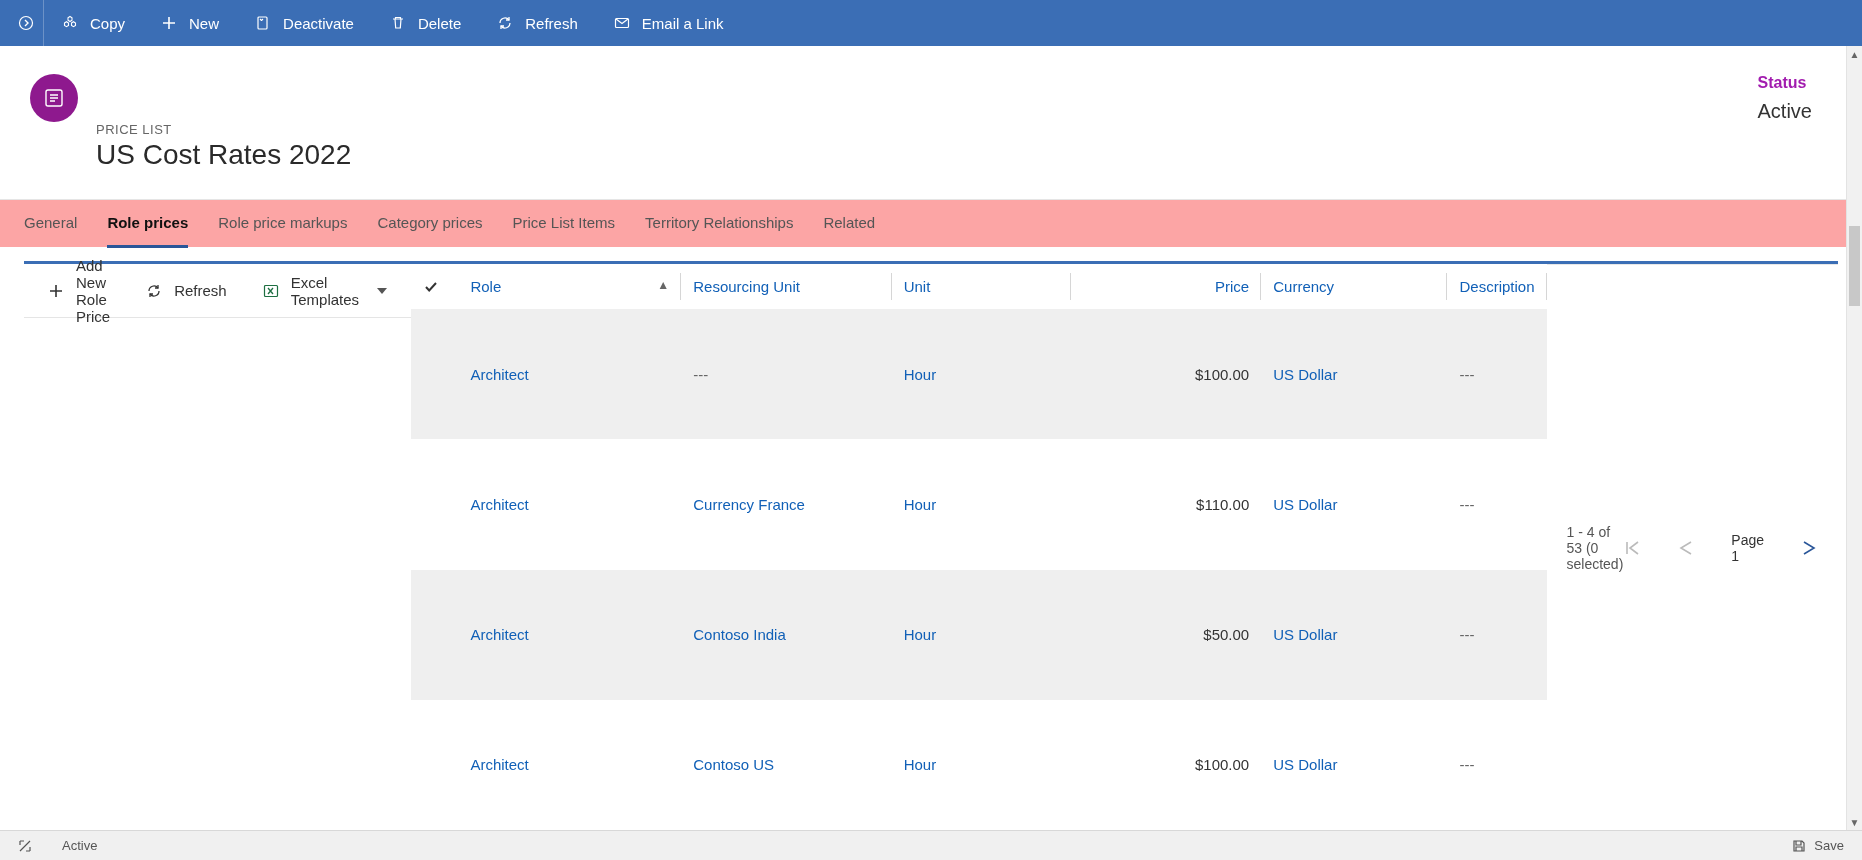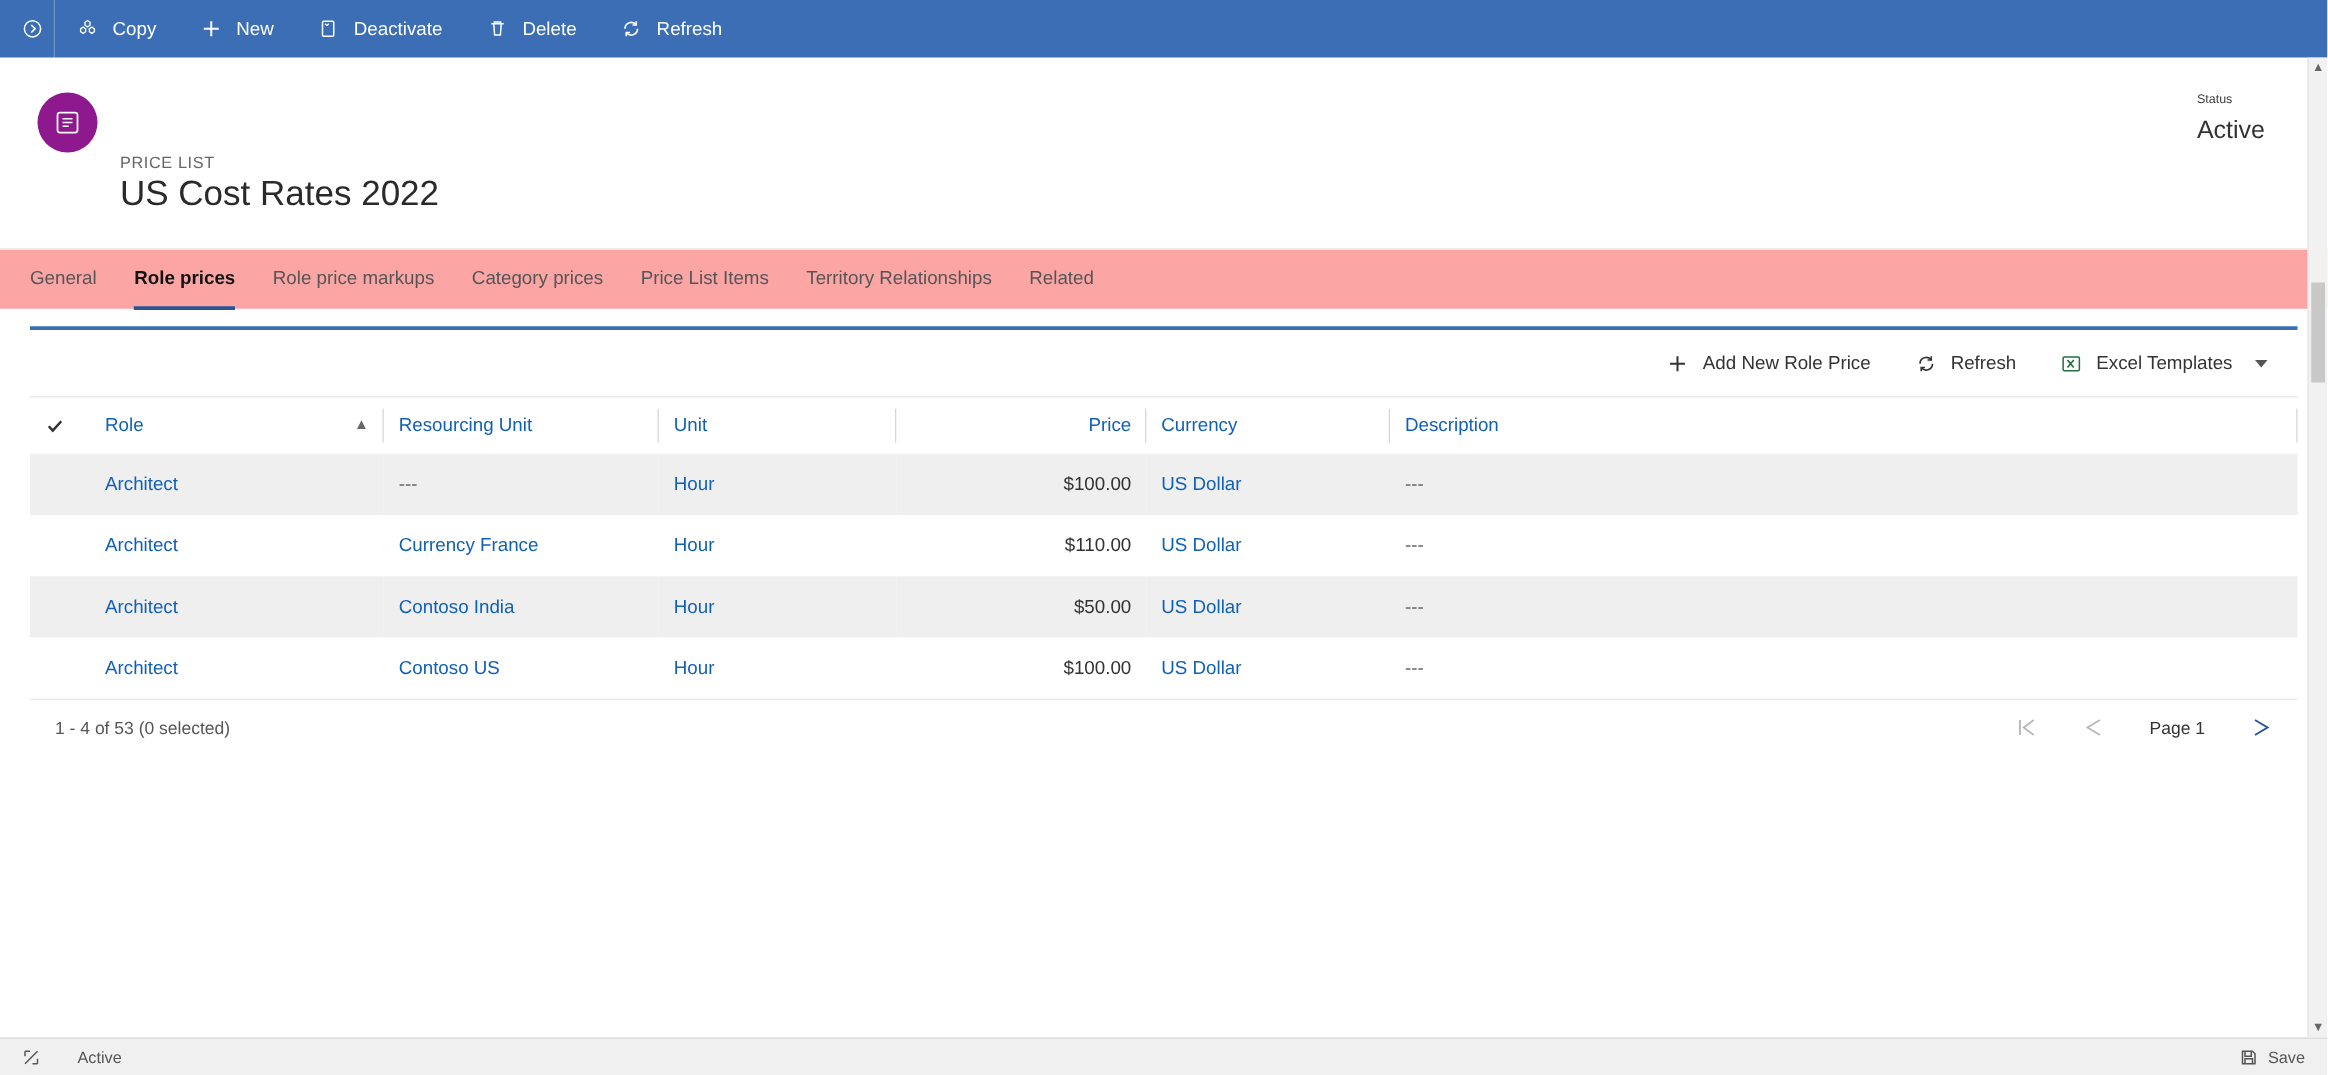--- a/index.html
+++ b/index.html
@@ -47,42 +47,42 @@
     color: #fff;
   }
   .entity-titles { flex: 1; margin-top: 48px; }
   .entity-type {
     color: #666; font-size: 13px; letter-spacing: 0.5px;
   }
   .entity-name {
     font-size: 28px; font-weight: 300; color: #2a2a2a; margin-top: 2px;
   }
   .status-block { text-align: left; padding-right: 10px; }
-  .status-label { color: #404040; font-size: 10px; }
+  .status-label { color: #a21caf; font-size: 16px; font-weight: bold; }
   .status-value { font-size: 20px; color: #333; margin-top: 8px; }
 
   
   .tab-bar {
     display: flex; gap: 30px; padding: 0 24px;
     border-top: 1px solid #e5e5e5;
     height: 48px; align-items: center;
     background: #fca5a5;
   }
   .tab {
     font-size: 15px; color: #555; cursor: pointer;
     height: 48px; display: flex; align-items: center;
     border-bottom: 3px solid transparent;
   }
   .tab.active { color: #111; font-weight: 600; border-bottom-color: #2a5699; }
 
   
   .subgrid-wrap {
     margin: 14px 24px 0 24px;
     border-top: 3px solid #3B6EB5;
-    display: flex; flex-direction: column;
+    display: flex; flex-direction: row;
     flex: 1;
     min-height: 0;
   }
   .subgrid-toolbar {
     display: flex; justify-content: flex-end; align-items: center;
     height: 54px; gap: 4px;
     font-size: 15px; color: #333;
     border-bottom: 1px solid #e5e5e5;
     padding: 0 8px;
   }
@@ -207,20 +207,29 @@
   <div class="cmd-item">
     <span class="cmd-icon">
       <svg width="16" height="16" viewBox="0 0 16 16">
           <path d="M3 8a5 5 0 019-3M13 8a5 5 0 01-9 3" fill="none" stroke="#fff" stroke-width="1.3"></path>
           <path d="M12 2v3h-3M4 14v-3h3" fill="none" stroke="#fff" stroke-width="1.3"></path>
         </svg>
     </span>
     <span>Refresh</span>
   </div>
 
+  <div class="cmd-item">
+    <span class="cmd-icon">
+      <svg width="16" height="16" viewBox="0 0 16 16">
+          <rect x="1.5" y="3.5" width="13" height="9" rx="1" fill="none" stroke="#fff" stroke-width="1.2"></rect>
+          <path d="M2 4l6 4.5L14 4" fill="none" stroke="#fff" stroke-width="1.2"></path>
+        </svg>
+    </span>
+    <span>Email a Link</span>
+  </div>
 
 </div>
 
 <div class="page-main">
 
   <div class="record-header">
     <div class="entity-icon">
       <svg width="22" height="22" viewBox="0 0 22 22">
         <rect x="3" y="3" width="16" height="16" rx="2" fill="none" stroke="#fff" stroke-width="1.4"></rect>
         <path d="M7 8h8M7 11h8M7 14h5" stroke="#fff" stroke-width="1.3"></path>

